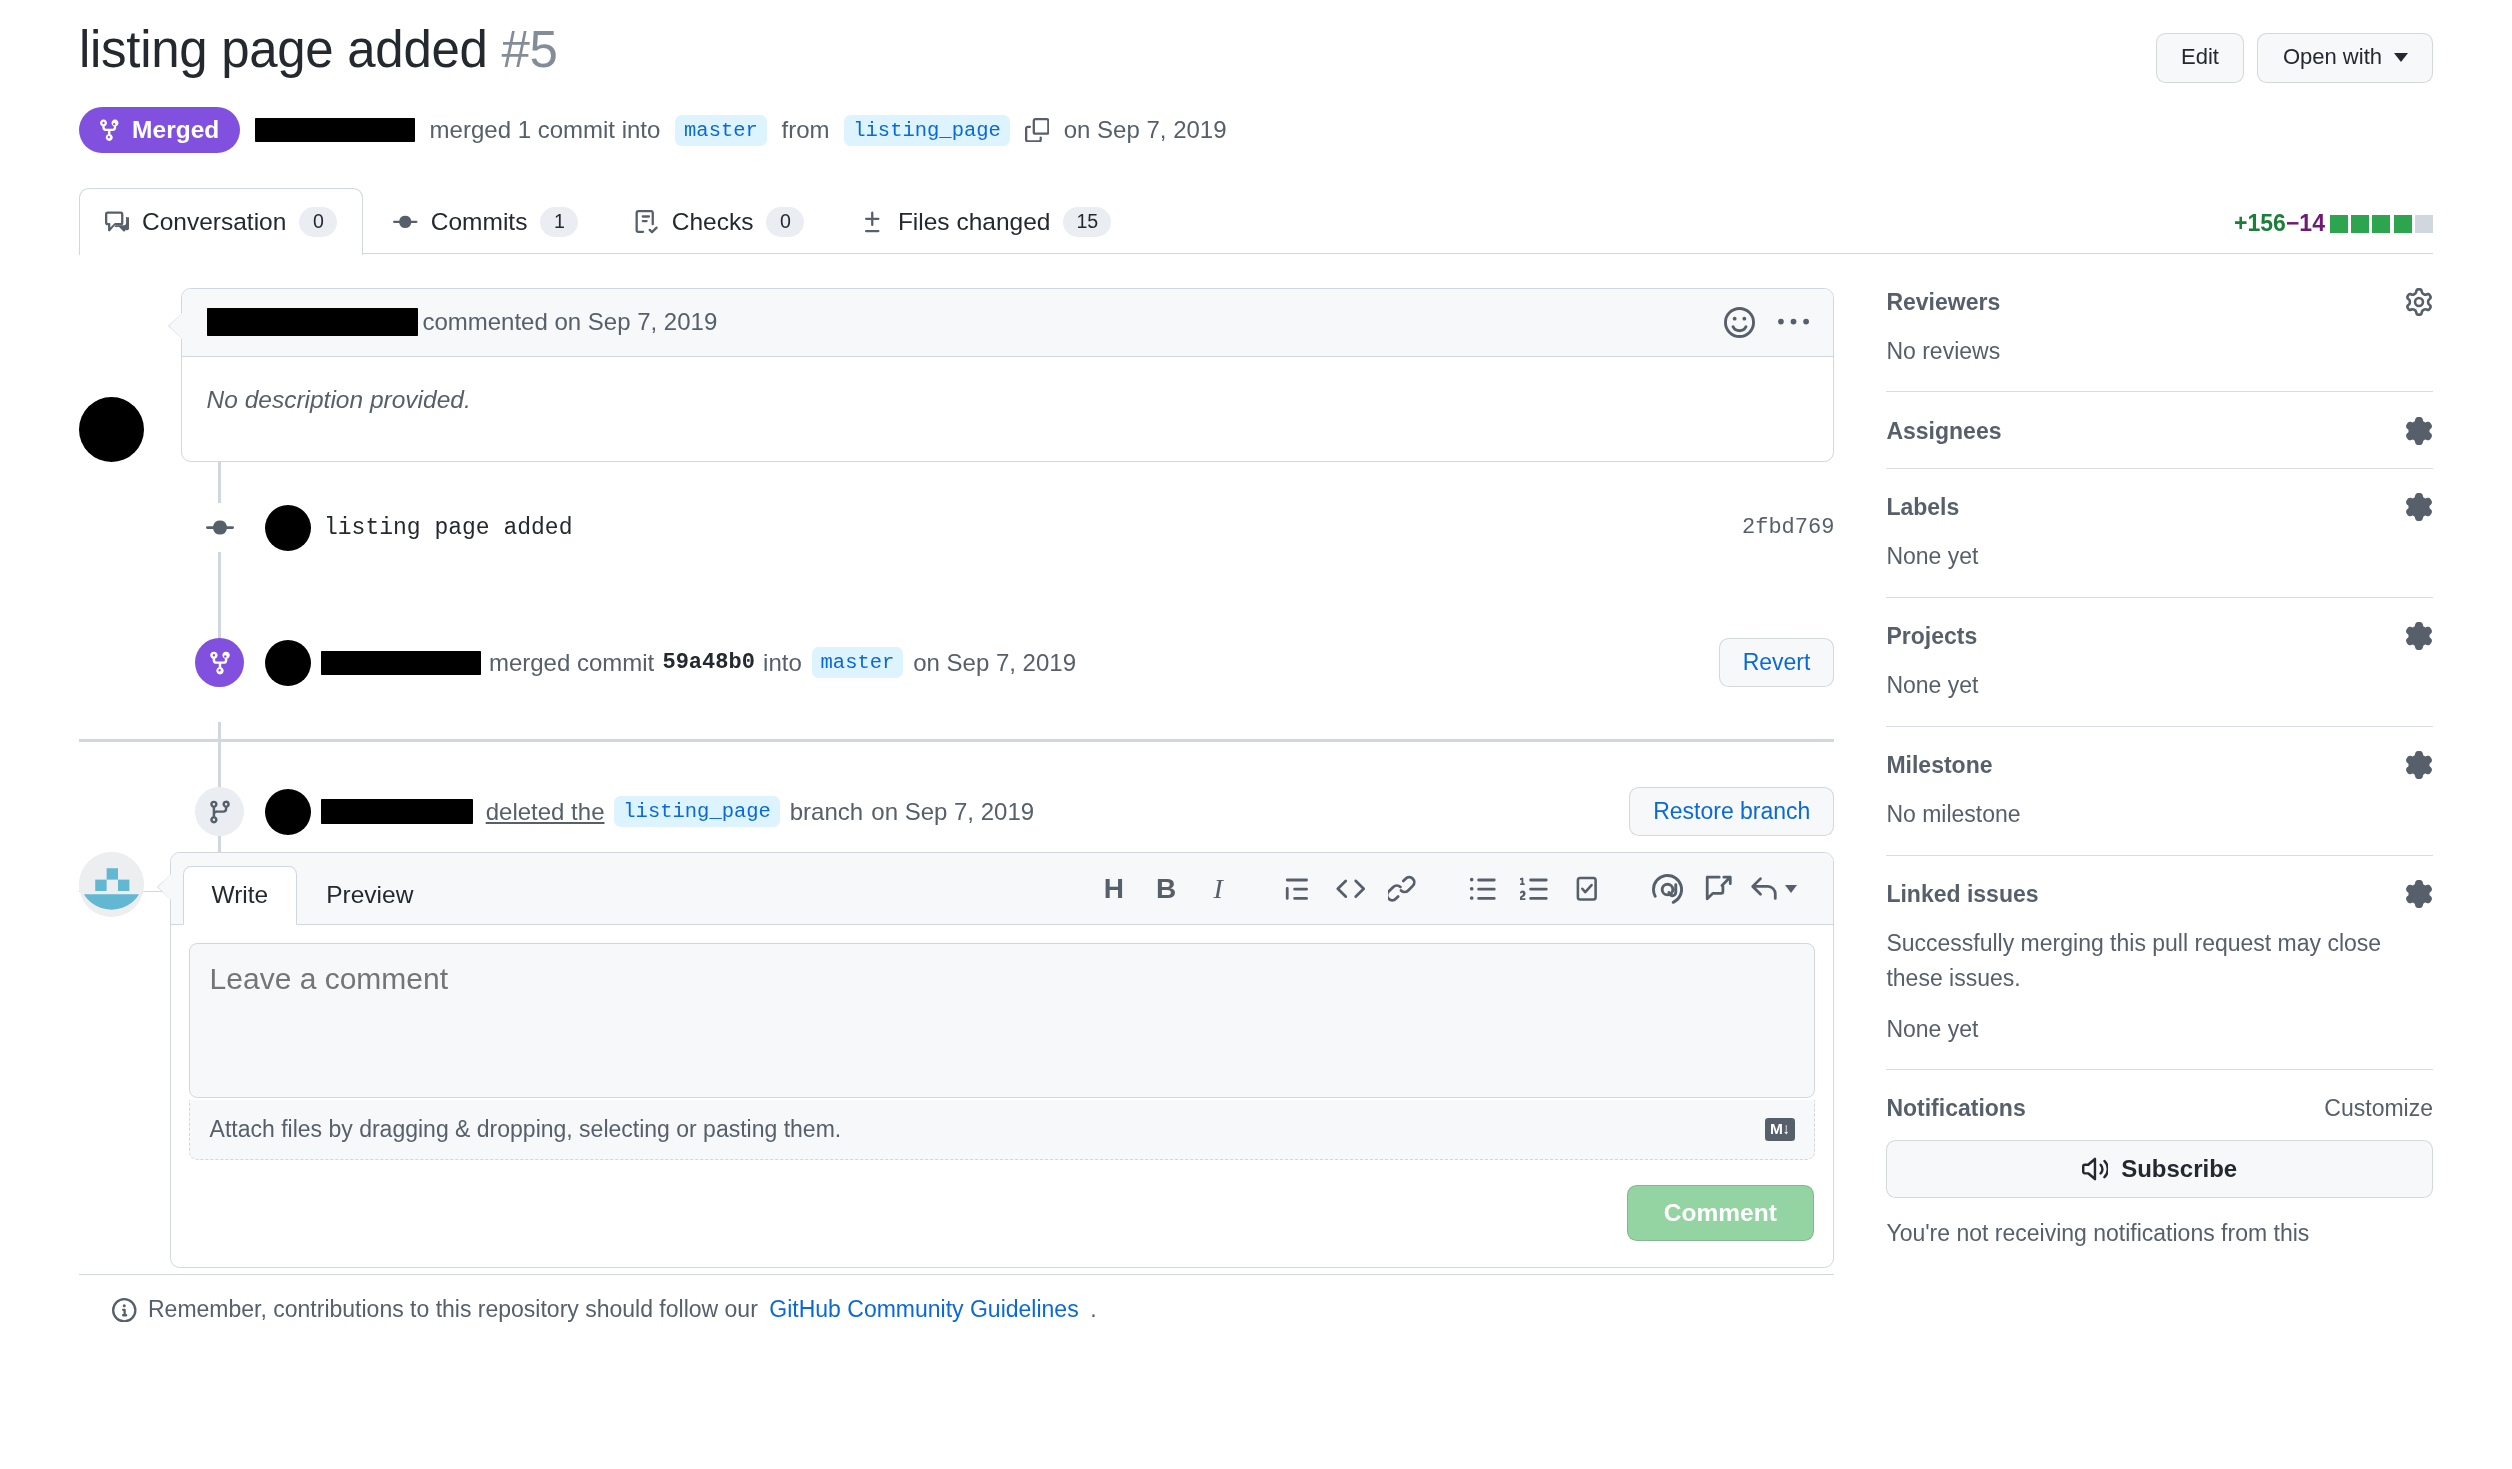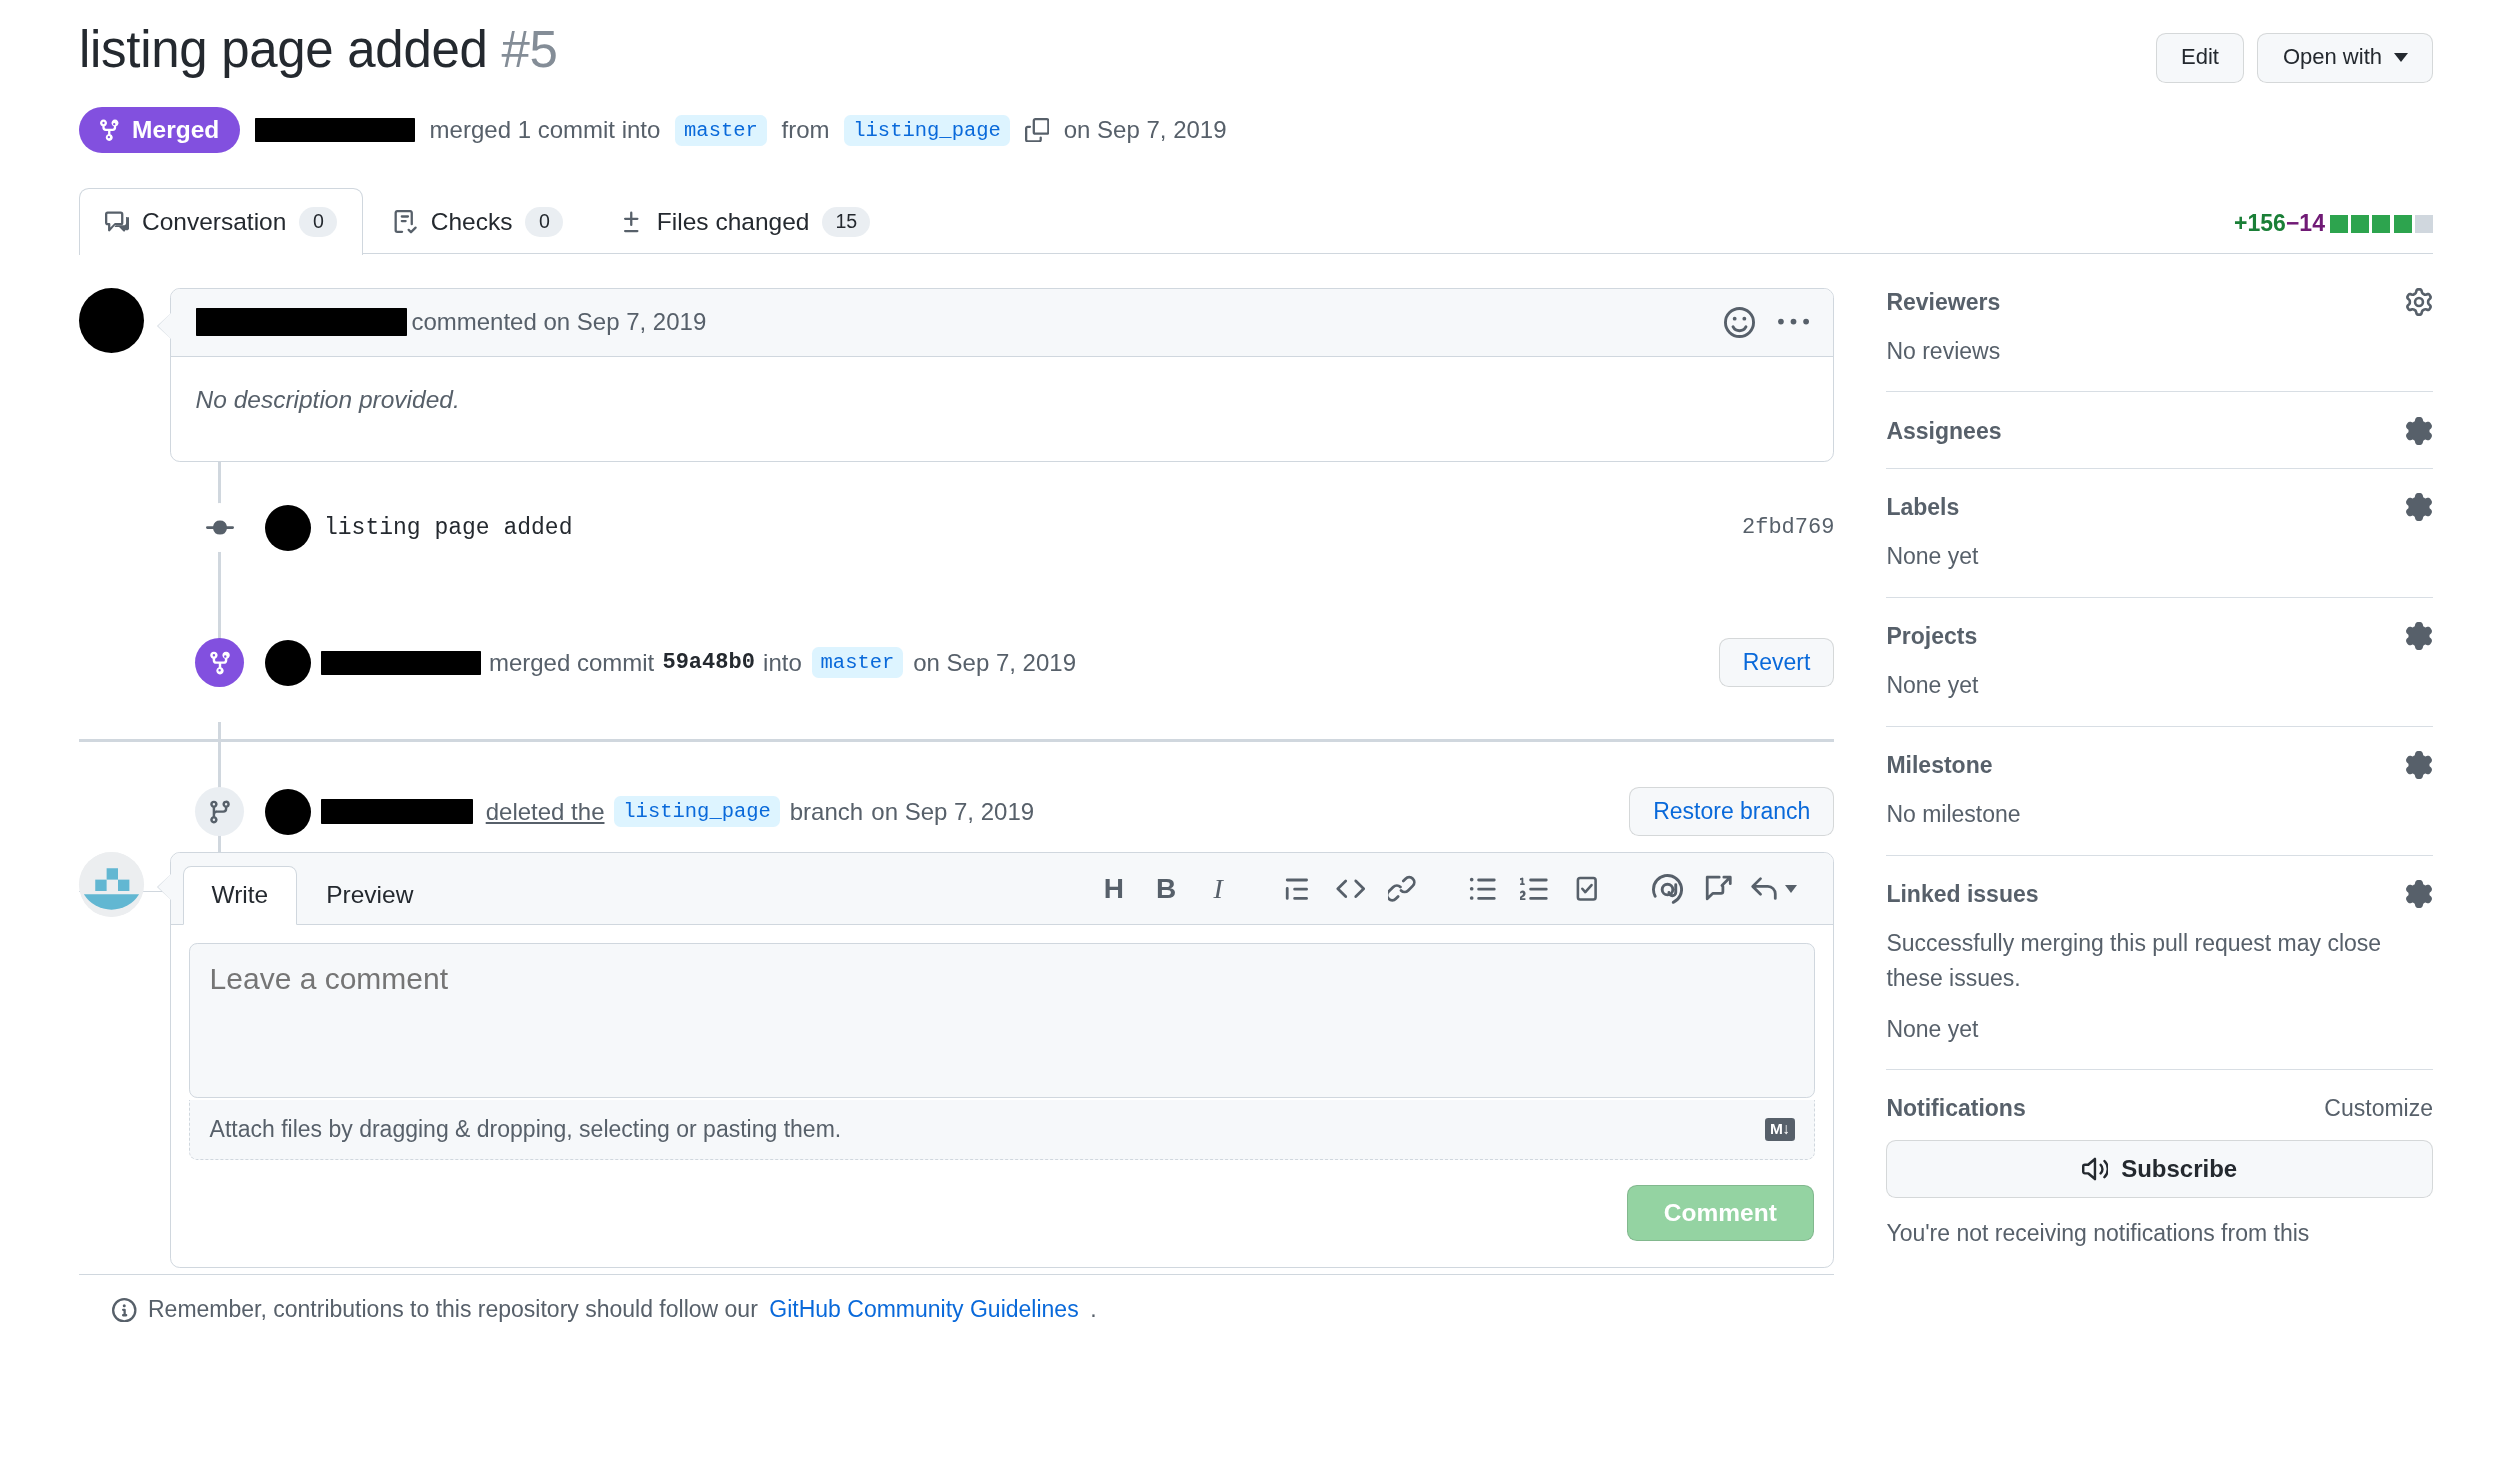--- a/index.html
+++ b/index.html
@@ -70,21 +70,21 @@
   .blk { width: 18px; height: 18px; }
   .blk.on { background:#2da44e; }
   .blk.off { background:#d0d7de; }
 
   
   .body-grid { display: flex; gap: 52px; margin-top: 34px; }
   .main-col { width: 1776px; position: relative; }
   .side-col { width: 553px; }
 
   
-  .comment-row { display:flex; align-items:flex-start; gap: 0; position: relative;}
+  .comment-row { display:flex; align-items:flex-end; gap: 11px; position: relative;}
   .avatar { width: 65px; height: 65px; border-radius: 50%; background:#000; flex: 0 0 65px;}
   .comment-card { flex:1; margin-left: 26px; border:0.8px solid #d0d7de; border-radius: 9.8px; position: relative; background:#fff;}
   .comment-card:before {
     content:""; position:absolute; left:-14px; top:24.5px; width:0;height:0;
     border-top: 13px solid transparent; border-bottom: 13px solid transparent;
     border-right: 14px solid #d0d7de;
   }
   .comment-card:after {
     content:""; position:absolute; left:-13px; top:24.5px; width:0;height:0;
     border-top: 13px solid transparent; border-bottom: 13px solid transparent;
@@ -237,20 +237,29 @@
         <span>
           <svg width="24.5" height="24.5" viewBox="0 0 16 16" fill="#57606a">
               <path d="M1.5 2.75a.25.25 0 0 1 .25-.25h8.5a.25.25 0 0 1 .25.25v5.5a.25.25 0 0 1-.25.25h-3.5a.75.75 0 0 0-.53.22L3.5 11.44V9.25a.75.75 0 0 0-.75-.75h-1a.25.25 0 0 1-.25-.25Zm.25-1.75A1.75 1.75 0 0 0 0 2.75v5.5C0 9.216.784 10 1.75 10H2v3.25a.75.75 0 0 0 1.28.53L6.56 10h3.69A1.75 1.75 0 0 0 12 8.25v-5.5A1.75 1.75 0 0 0 10.25 1Z"></path>
               <path d="M14.5 4.75a.25.25 0 0 0-.25-.25h-.5v3.75A1.75 1.75 0 0 1 12 10H7.060l-.97.97c.192.037.39.056.591.056h2.5l2.78 2.78a.75.75 0 0 0 1.28-.53V13h.25A1.75 1.75 0 0 0 16 11.25v-6.5Z"></path>
             </svg>
         </span>
         <span>Conversation</span>
         <span class="count">0</span>
       </div>
 
+      <div class="tab">
+        <span>
+          <svg width="24.5" height="24.5" viewBox="0 0 16 16" fill="#57606a">
+              <path d="M10.5 7.75a2.5 2.5 0 1 1-5 0 2.5 2.5 0 0 1 5 0Zm1.43.75a4.002 4.002 0 0 1-7.86 0H.75a.75.75 0 0 1 0-1.5h3.32a4.002 4.002 0 0 1 7.86 0h3.32a.75.75 0 0 1 0 1.5Z"></path>
+            </svg>
+        </span>
+        <span>Commits</span>
+        <span class="count">1</span>
+      </div>
 
       <div class="tab">
         <span>
           <svg width="24.5" height="24.5" viewBox="0 0 16 16" fill="#57606a">
               <path d="M2.5 1.75v11.5c0 .138.112.25.25.25h3.17a.75.75 0 0 1 0 1.5H2.75A1.75 1.75 0 0 1 1 13.25V1.75C1 .784 1.784 0 2.75 0h8.5C12.216 0 13 .784 13 1.75v7.5a.75.75 0 0 1-1.5 0v-7.5a.25.25 0 0 0-.25-.25h-8.5a.25.25 0 0 0-.25.25Zm2.5 2.5a.75.75 0 0 1 .75-.75h4a.75.75 0 0 1 0 1.5h-4a.75.75 0 0 1-.75-.75Zm0 3a.75.75 0 0 1 .75-.75h2.5a.75.75 0 0 1 0 1.5h-2.5a.75.75 0 0 1-.75-.75Zm10.28 3.72a.75.75 0 0 1 0 1.06l-3 3a.75.75 0 0 1-1.06 0l-1.5-1.5a.75.75 0 1 1 1.06-1.06l.97.97 2.47-2.47a.75.75 0 0 1 1.06 0Z"></path>
             </svg>
         </span>
         <span>Checks</span>
         <span class="count">0</span>
       </div>

